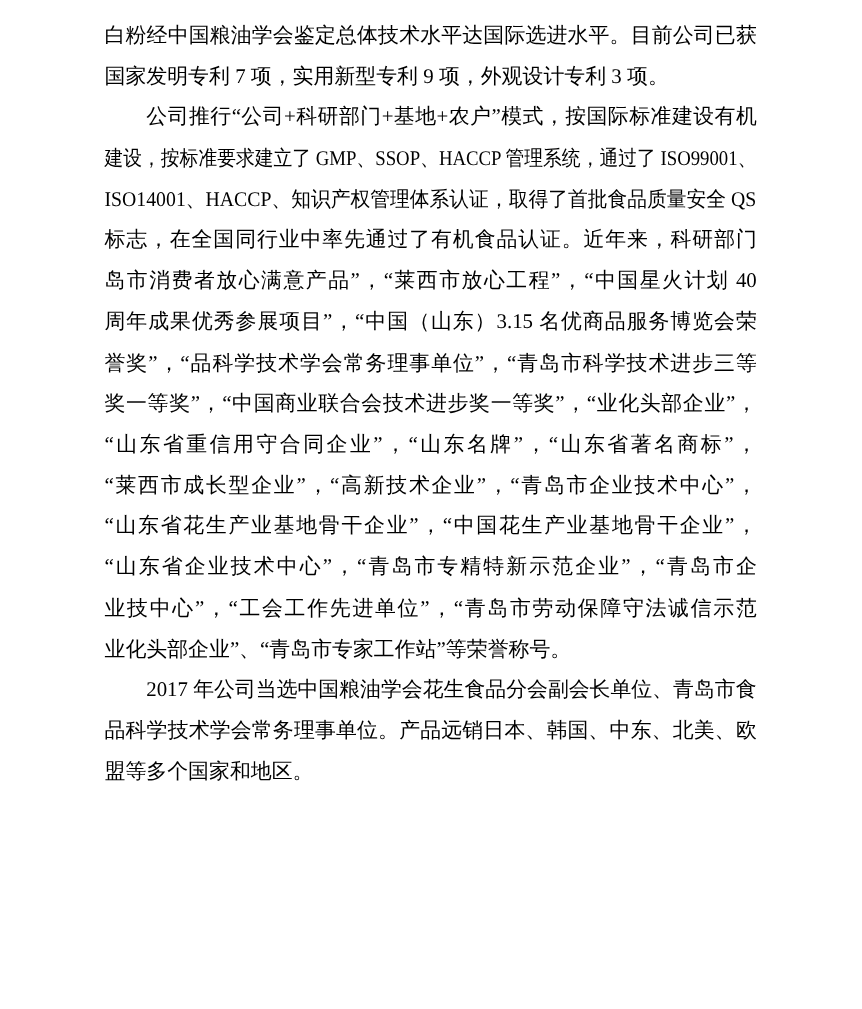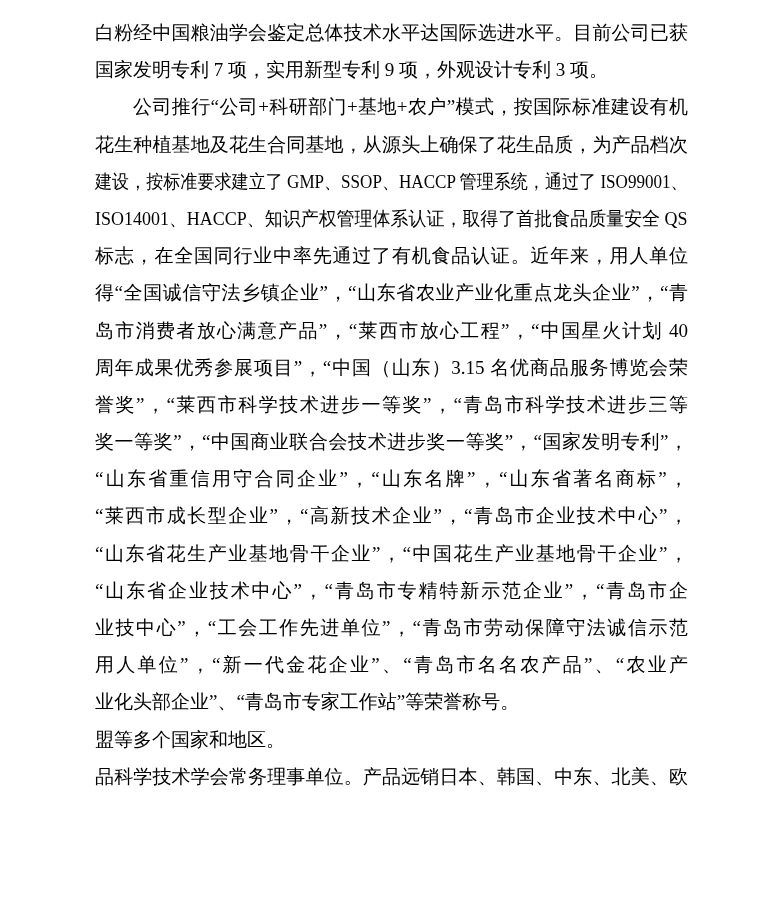--- a/index.html
+++ b/index.html
@@ -55,35 +55,33 @@
 <body>
 
 <div class="page">
   <div class="doc-body">
       <div class="paragraph">
         <div class="line">白粉经中国粮油学会鉴定总体技术水平达国际选进水平。目前公司已获</div>
         <div class="line para-end">国家发明专利 7 项，实用新型专利 9 项，外观设计专利 3 项。</div>
       </div>
       <div class="paragraph">
         <div class="line indent">公司推行“公司+科研部门+基地+农户”模式，按国际标准建设有机</div>
-        <div class="line">花生种植基地及花生合同基地，从源头上确保了花生品质，为产品档次</div>
         <div class="line" style="transform: scaleX(0.898485);">建设，按标准要求建立了 GMP、SSOP、HACCP 管理系统，通过了 ISO99001、</div>
         <div class="line" style="transform: scaleX(0.945774);">ISO14001、HACCP、知识产权管理体系认证，取得了首批食品质量安全 QS</div>
-        <div class="line">标志，在全国同行业中率先通过了有机食品认证。近年来，用人单位</div>
-        <div class="line">得“全国诚信守法乡镇企业”，“山东省农业产业化重点龙头企业”，“青</div>
+        <div class="line">标志，在全国同行业中率先通过了有机食品认证。近年来，科研部门</div>
         <div class="line">岛市消费者放心满意产品”，“莱西市放心工程”，“中国星火计划 40</div>
         <div class="line">周年成果优秀参展项目”，“中国（山东）3.15 名优商品服务博览会荣</div>
-        <div class="line">誉奖”，“莱西市科学技术进步一等奖”，“青岛市科学技术进步三等</div>
-        <div class="line">奖一等奖”，“中国商业联合会技术进步奖一等奖”，“国家发明专利”，</div>
+        <div class="line">誉奖”，“品科学技术学会常务理事单位”，“青岛市科学技术进步三等</div>
+        <div class="line">奖一等奖”，“中国商业联合会技术进步奖一等奖”，“业化头部企业”，</div>
         <div class="line">“山东省重信用守合同企业”，“山东名牌”，“山东省著名商标”，</div>
         <div class="line">“莱西市成长型企业”，“高新技术企业”，“青岛市企业技术中心”，</div>
         <div class="line">“山东省花生产业基地骨干企业”，“中国花生产业基地骨干企业”，</div>
         <div class="line">“山东省企业技术中心”，“青岛市专精特新示范企业”，“青岛市企</div>
         <div class="line">业技中心”，“工会工作先进单位”，“青岛市劳动保障守法诚信示范</div>
-        <div class="line">用人单位”，“新一代金花企业”、“青岛市名名农产品”、“农业产</div>
         <div class="line para-end">业化头部企业”、“青岛市专家工作站”等荣誉称号。</div>
       </div>
       <div class="paragraph">
+        <div class="line indent" style="transform: scaleX(0.998316);">2017 年公司当选中国粮油学会花生食品分会副会长单位、青岛市食</div>
+        <div class="line">品科学技术学会常务理事单位。产品远销日本、韩国、中东、北美、欧</div>
         <div class="line para-end">盟等多个国家和地区。</div>
-        <div class="line">品科学技术学会常务理事单位。产品远销日本、韩国、中东、北美、欧</div>
       </div>
     </div>
 </div>
 
 </body></html>

